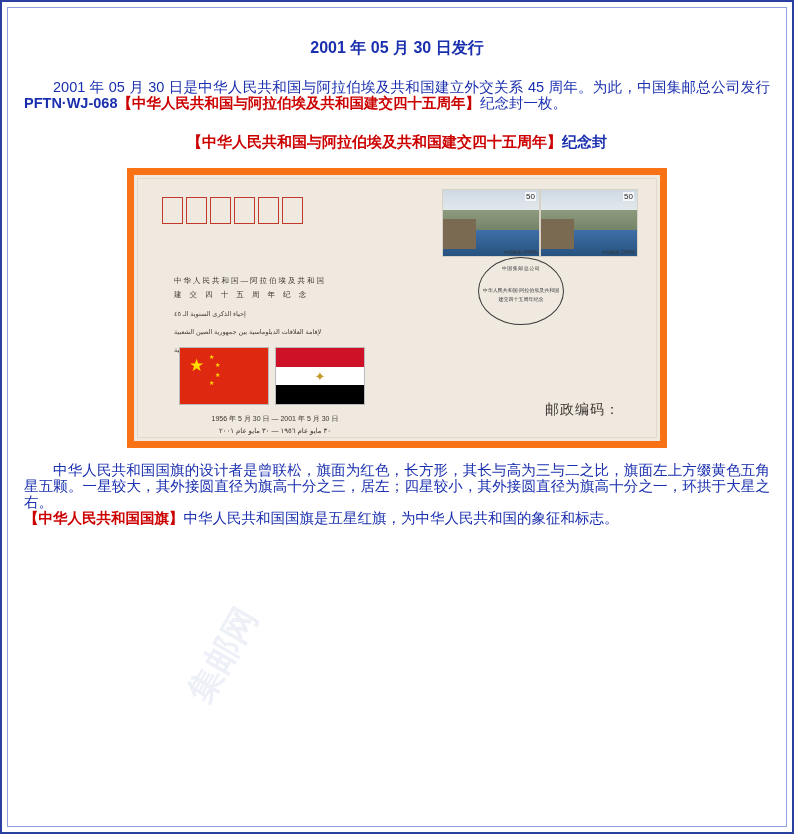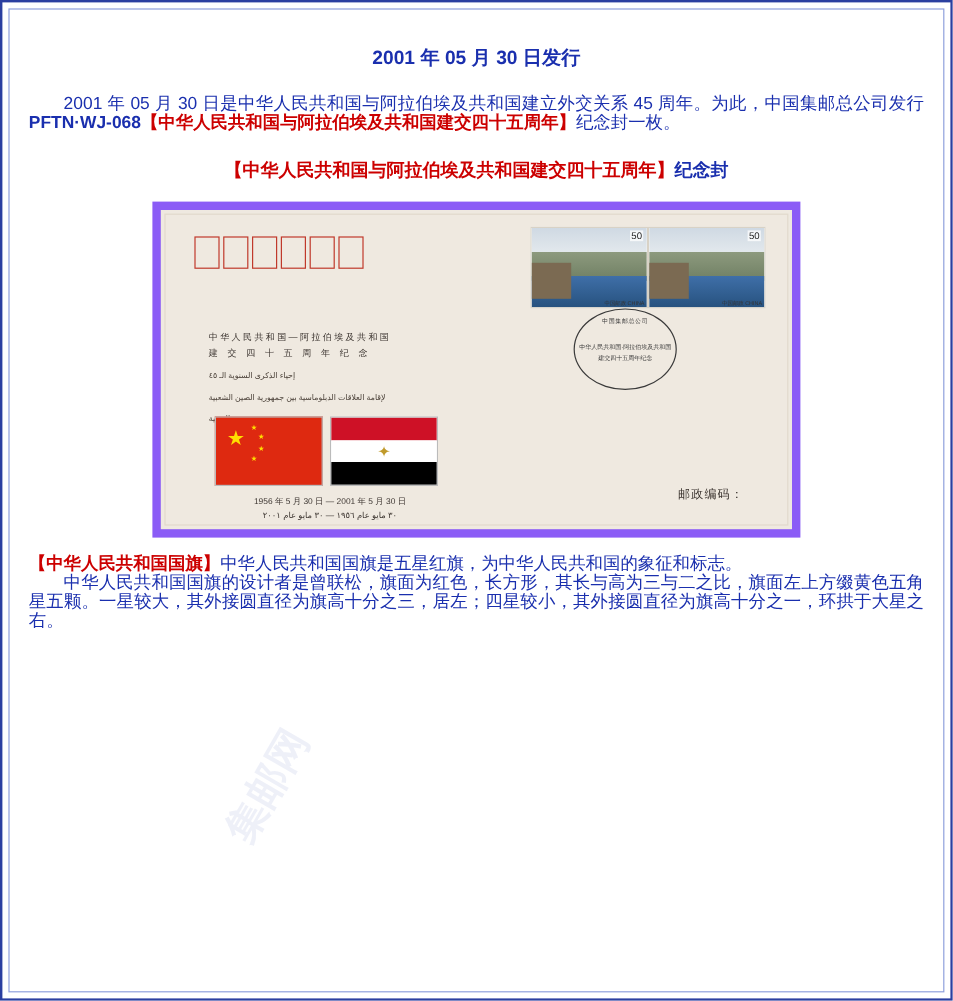--- a/index.html
+++ b/index.html
@@ -88,21 +88,21 @@
     margin-top: 22px;
   }
   .caption .red {
     color: #cc0000;
   }
   
   .cover-wrap {
     margin: 16px auto 0 auto;
     width: 540px;
     height: 280px;
-    background: #8b5cf6;
+    background: #f97316;
     padding: 7px;
     box-sizing: border-box;
     position: relative;
   }
   .cover {
     position: relative;
     width: 100%;
     height: 100%;
     background: #efe9e0;
     overflow: hidden;
@@ -256,21 +256,21 @@
     text-align: center;
     color: #3c3530;
     font-size: 7px;
     line-height: 12px;
   }
   .zipcode {
     position: absolute;
     right: 40px;
     bottom: 22px;
     color: #3c3530;
-    font-size: 10px;
+    font-size: 14px;
     letter-spacing: 1px;
   }
   .para-block { margin-top: 14px; }
   .para-block p { text-indent: 2em; }
   .para-block p.first { text-indent: 0; }
   
   .watermark {
     position: absolute;
     left: 0; top: 0; width: 100%; height: 100%;
     pointer-events: none;
@@ -374,18 +374,18 @@
         <div class="dates">
           <div>1956 年 5 月 30 日 — 2001 年 5 月 30 日</div>
           <div>٣٠ مايو عام ١٩٥٦ — ٣٠ مايو عام ٢٠٠١</div>
         </div>
 
         <div class="zipcode">邮政编码：</div>
       </div>
     </div>
 
     <div class="para-block">
+      <p class="para">中华人民共和国国旗的设计者是曾联松，旗面为红色，长方形，其长与高为三与二之比，旗面左上方缀黄色五角星五颗。一星较大，其外接圆直径为旗高十分之三，居左；四星较小，其外接圆直径为旗高十分之一，环拱于大星之右。</p>
       <p class="para first"><span class="bold-red">【中华人民共和国国旗】</span><span>中华人民共和国国旗是五星红旗，为中华人民共和国的象征和标志。</span></p>
-      <p class="para">中华人民共和国国旗的设计者是曾联松，旗面为红色，长方形，其长与高为三与二之比，旗面左上方缀黄色五角星五颗。一星较大，其外接圆直径为旗高十分之三，居左；四星较小，其外接圆直径为旗高十分之一，环拱于大星之右。</p>
     </div>
 
   </div>
 </div>
 
 </body></html>

